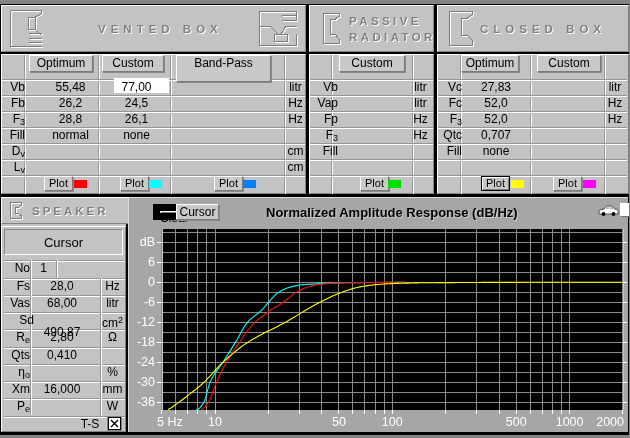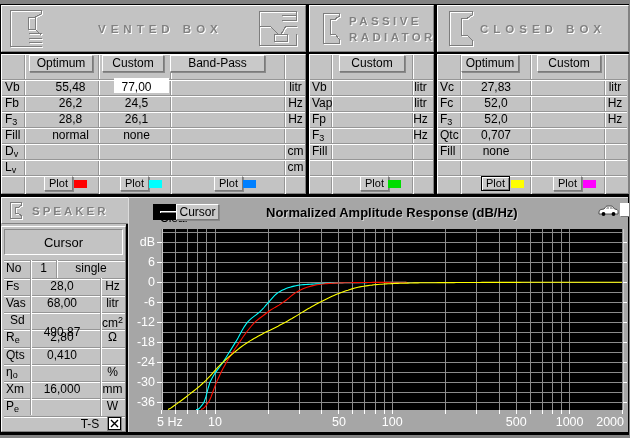--- a/index.html
+++ b/index.html
@@ -4,21 +4,21 @@
 html,body {width:630px;height:438px;background:#c3c3c3;font-family:"Liberation Sans",sans-serif;overflow:hidden;position:relative}
 .abs {position:absolute}
 .face {background:#c3c3c3;border:1px solid;border-color:#fff #828282 #828282 #fff}
 .gh {position:absolute;height:2px;background:#969696;box-shadow:inset 0 -1px 0 #fff}
 .gv {position:absolute;width:2px;background:#969696;box-shadow:inset -1px 0 0 #fff}
 .btn {position:absolute;background:#c9c9c9;border:1px solid;border-color:#fff #7a7a7a #7a7a7a #fff;box-shadow:1px 1px 0 #8a8a8a;text-align:center;font-size:12px;line-height:15px;color:#000}
 .pbtn {position:absolute;width:29px;height:15px;background:#c9c9c9;border:1px solid;border-color:#fff #7a7a7a #7a7a7a #fff;box-shadow:1px 1px 0 #8a8a8a;text-align:center;font-size:11px;line-height:13px}
 .pbtn.pressed {border:1px solid #000;box-shadow:inset 1px 1px 0 #fff, inset -1px -1px 0 #808080}
 .sw {position:absolute;width:13px;height:8px}
 .v {position:absolute;text-align:center;font-size:12px;color:#000}
-.lab {position:absolute;text-align:left;font-size:12px;color:#000}
+.lab {position:absolute;text-align:right;font-size:12px;color:#000}
 sub {font-size:9px;vertical-align:-2px}
 sup {font-size:9px;vertical-align:4px}
 .hdrtxt {color:#818181;font-weight:bold;font-size:11.5px;letter-spacing:5px;text-shadow:1px 1px 0 #fff;white-space:nowrap}
 .cb {position:absolute;width:13px;height:13px;background:#fff;border:1px solid #000;box-shadow:0 0 0 1px #868686;text-align:center;line-height:9px}
 </style></head><body>
 <div class="abs" style="left:0;top:0;width:630px;height:4px;background:#838383"></div>
 <div class="abs" style="left:0;top:4px;width:630px;height:193px;background:#000">
 
   <div class="abs" style="left:1px;top:1px;width:305px;height:189px">
     <div class="face abs" style="left:0;top:0;width:305px;height:47px">
@@ -65,21 +65,21 @@
         <div class="gv" style="left:282px;top:0px;height:139px"></div>
         <div class="gh" style="left:0px;top:24px;width:303px"></div>
         <div class="gh" style="left:0px;top:40px;width:303px"></div>
         <div class="gh" style="left:0px;top:56px;width:303px"></div>
         <div class="gh" style="left:0px;top:72px;width:303px"></div>
         <div class="gh" style="left:0px;top:88px;width:303px"></div>
         <div class="gh" style="left:0px;top:104px;width:303px"></div>
         <div class="gh" style="left:0px;top:120px;width:303px"></div>
         <div class="btn" style="left:27px;top:0px;width:64px;height:17px">Optimum</div>
         <div class="btn" style="left:100px;top:0px;width:62px;height:17px">Custom</div>
-        <div class="btn" style="left:168px;top:0px;width:95px;height:17px">Band-Pass</div>
+        <div class="btn" style="left:174px;top:0px;width:95px;height:27px">Band-Pass</div>
         <div class="lab" style="left:3px;top:24px;width:20px;height:16px;line-height:16px">Vb</div>
         <div class="lab" style="left:3px;top:40px;width:20px;height:16px;line-height:16px">Fb</div>
         <div class="lab" style="left:3px;top:56px;width:20px;height:16px;line-height:16px">F<sub>3</sub></div>
         <div class="lab" style="left:3px;top:72px;width:20px;height:16px;line-height:16px">Fill</div>
         <div class="lab" style="left:3px;top:88px;width:20px;height:16px;line-height:16px">D<sub>v</sub></div>
         <div class="lab" style="left:3px;top:104px;width:20px;height:16px;line-height:16px">L<sub>v</sub></div>
         <div class="v" style="left:38px;top:24px;width:61px;height:16px;line-height:16px">55,48</div>
         <div class="v" style="left:38px;top:40px;width:61px;height:16px;line-height:16px">26,2</div>
         <div class="v" style="left:38px;top:56px;width:61px;height:16px;line-height:16px">28,8</div>
         <div class="v" style="left:38px;top:72px;width:61px;height:16px;line-height:16px">normal</div>
@@ -227,21 +227,20 @@
         <div class="gh" style="left:2px;top:120px;width:121px"></div>
         <div class="gh" style="left:2px;top:137px;width:121px"></div>
         <div class="gh" style="left:2px;top:154px;width:121px"></div>
         <div class="gh" style="left:2px;top:171px;width:121px"></div>
         <div class="gh" style="left:2px;top:189px;width:121px"></div>
         <div class="gv" style="left:28px;top:33px;height:155px"></div>
         <div class="gv" style="left:98px;top:51px;height:138px"></div>
         <div class="gv" style="left:54px;top:33px;height:18px"></div>
         <div class="lab" style="left:4px;top:33px;width:24px;height:17px;line-height:17px">No</div>
         <div class="v" style="left:29px;top:33px;width:25px;height:17px;line-height:17px">1</div>
-        <div class="v" style="left:56px;top:33px;width:66px;height:17px;line-height:17px">single</div>
         <div class="lab" style="left:4px;top:51px;width:24px;height:17px;line-height:17px">Fs</div>
         <div class="v" style="left:22px;top:51px;width:76px;height:17px;line-height:17px">28,0</div>
         <div class="v" style="left:99px;top:51px;width:23px;height:17px;line-height:17px">Hz</div>
         <div class="lab" style="left:4px;top:68px;width:24px;height:17px;line-height:17px">Vas</div>
         <div class="v" style="left:22px;top:68px;width:76px;height:17px;line-height:17px">68,00</div>
         <div class="v" style="left:99px;top:68px;width:23px;height:17px;line-height:17px">litr</div>
         <div class="lab" style="left:8px;top:85px;width:24px;height:17px;line-height:17px">Sd</div>
         <div class="v" style="left:22px;top:97px;width:76px;height:17px;line-height:17px">490,87</div>
         <div class="v" style="left:99px;top:85px;width:23px;height:17px;line-height:17px">cm<sup>2</sup></div>
         <div class="lab" style="left:4px;top:102px;width:24px;height:17px;line-height:17px">R<sub>e</sub></div>

